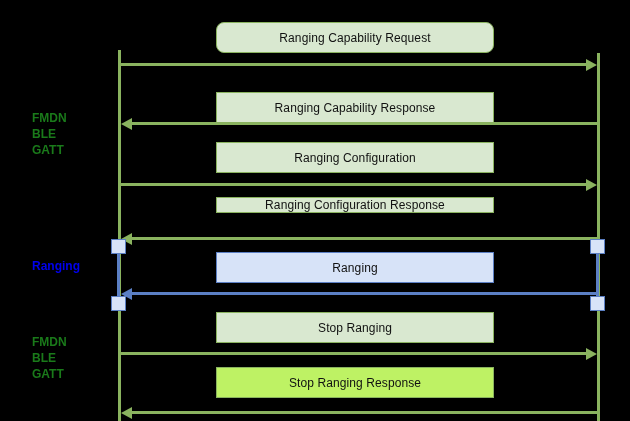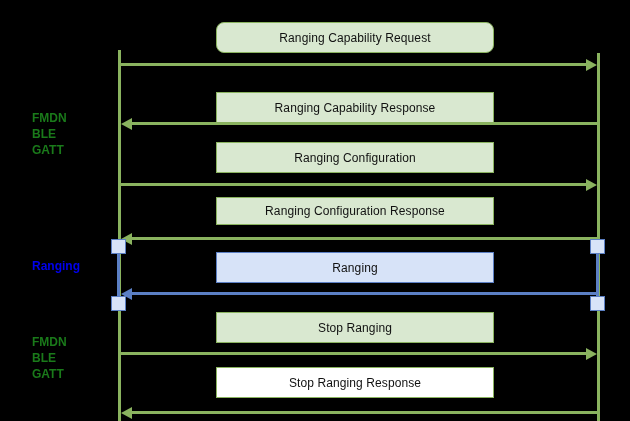--- a/index.html
+++ b/index.html
@@ -41,36 +41,36 @@
     <div class="msgbox" style="left: 216px; top: 82px; width: 278px; height: 31px; background: rgb(217, 232, 208); border-color: rgb(138, 179, 95); color: rgb(17, 17, 17); margin-top: 10px;">
       <span>Ranging Capability Response</span>
     </div>
     <div class="arrow" style="left: 132px; top: 122px; width: 465px; background: rgb(138, 179, 95);"></div>
     <div class="head" style="left: 121px; top: 117.5px; border-right: 11px solid rgb(138, 179, 95);"></div>
     <div class="msgbox" style="left: 216px; top: 142px; width: 278px; height: 31px; background: rgb(217, 232, 208); border-color: rgb(138, 179, 95); color: rgb(17, 17, 17);">
       <span>Ranging Configuration</span>
     </div>
     <div class="arrow" style="left: 121px; top: 183px; width: 465px; background: rgb(138, 179, 95);"></div>
     <div class="head" style="left: 586px; top: 178.5px; border-left: 11px solid rgb(138, 179, 95);"></div>
-    <div class="msgbox" style="left: 216px; top: 197px; width: 278px; height: 28px; background: rgb(217, 232, 208); border-color: rgb(138, 179, 95); color: rgb(17, 17, 17); align-items: center;">
+    <div class="msgbox" style="left: 216px; top: 197px; width: 278px; height: 16px; background: rgb(217, 232, 208); border-color: rgb(138, 179, 95); color: rgb(17, 17, 17); align-items: center;">
       <span>Ranging Configuration Response</span>
     </div>
     <div class="arrow" style="left: 132px; top: 237px; width: 465px; background: rgb(138, 179, 95);"></div>
     <div class="head" style="left: 121px; top: 232.5px; border-right: 11px solid rgb(138, 179, 95);"></div>
     <div class="msgbox" style="left: 216px; top: 252px; width: 278px; height: 31px; background: rgb(215, 227, 248); border-color: rgb(91, 127, 196); color: rgb(17, 17, 17);">
       <span>Ranging</span>
     </div>
     <div class="arrow" style="left: 132px; top: 292px; width: 465px; background: rgb(91, 127, 196);"></div>
     <div class="head" style="left: 121px; top: 287.5px; border-right: 11px solid rgb(91, 127, 196);"></div>
     <div class="msgbox" style="left: 216px; top: 312px; width: 278px; height: 31px; background: rgb(217, 232, 208); border-color: rgb(138, 179, 95); color: rgb(17, 17, 17);">
       <span>Stop Ranging</span>
     </div>
     <div class="arrow" style="left: 121px; top: 352px; width: 465px; background: rgb(138, 179, 95);"></div>
     <div class="head" style="left: 586px; top: 347.5px; border-left: 11px solid rgb(138, 179, 95);"></div>
-    <div class="msgbox" style="left: 216px; top: 367px; width: 278px; height: 31px; background: #ffffff; border-color: rgb(138, 179, 95); color: rgb(17, 17, 17);">
+    <div class="msgbox" style="left: 216px; top: 367px; width: 278px; height: 31px; background: #bef264; border-color: rgb(138, 179, 95); color: rgb(17, 17, 17);">
       <span>Stop Ranging Response</span>
     </div>
     <div class="arrow" style="left: 132px; top: 411px; width: 465px; background: rgb(138, 179, 95);"></div>
     <div class="head" style="left: 121px; top: 406.5px; border-right: 11px solid rgb(138, 179, 95);"></div>
     <div class="actbar" style="left: 117px; top: 248px; height: 52px;"></div>
     <div class="actbar" style="left: 596px; top: 248px; height: 52px;"></div>
     <div class="actbox" style="left: 111px; top: 239px;"></div>
     <div class="actbox" style="left: 111px; top: 296px;"></div>
     <div class="actbox" style="left: 590px; top: 239px;"></div>
     <div class="actbox" style="left: 590px; top: 296px;"></div>

